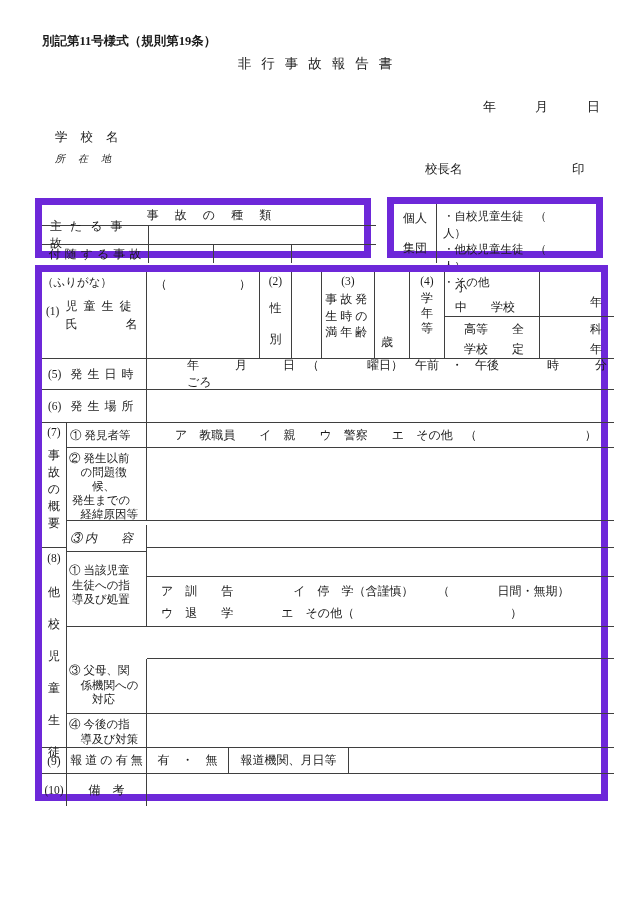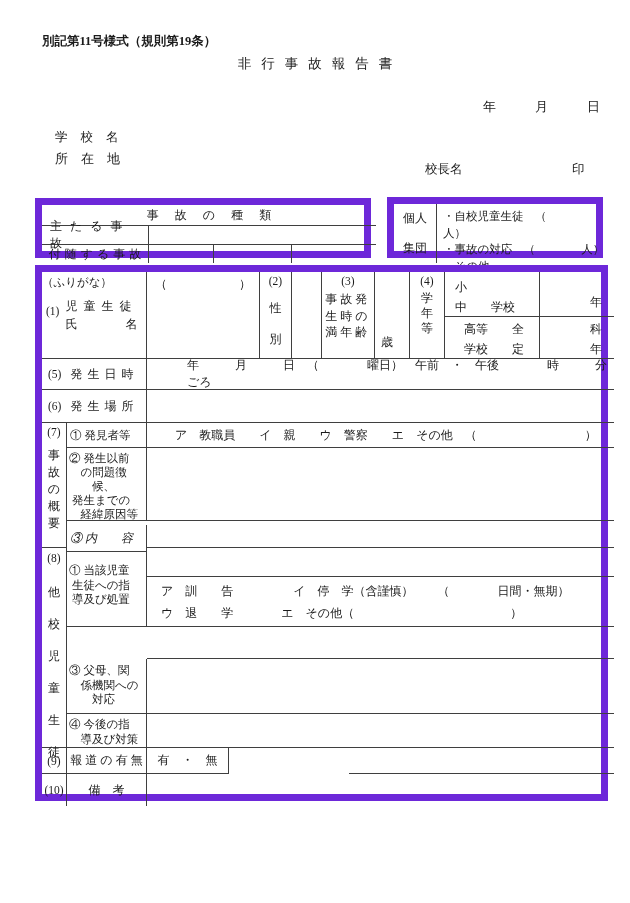--- a/index.html
+++ b/index.html
@@ -24,42 +24,42 @@
 </head>
 <body>
 
 <div class="sheet">
 
   <div class="abs" style="left:42px;top:33px;font-size:12.5px;font-weight:bold;">別記第11号様式（規則第19条）</div>
   <div class="abs" style="left:0;right:0;top:55px;text-align:center;font-size:13.5px;letter-spacing:10px;padding-left:10px;">非行事故報告書</div>
   <div class="abs" style="right:30px;top:87px;font-size:13px;margin-top:11px;">年　　　月　　　日</div>
 
   <div class="abs" style="left:55px;top:126px;font-size:12.5px;letter-spacing:13px;line-height:22px;">学校名</div>
-  <div class="abs" style="left:55px;top:148px;font-size:13px;letter-spacing:13px;line-height:22px;">所在地</div>
+  <div class="abs" style="left:55px;top:148px;font-size:10px;letter-spacing:13px;line-height:22px;font-style:italic;">所在地</div>
   <div class="abs" style="left:425px;top:161px;font-size:12.5px;">校長名</div>
   <div class="abs" style="left:572px;top:161px;font-size:12.5px;">印</div>
 
   <div class="tbl" style="left:35px;top:198px;width:336px;height:60px;">
     <div class="c bb cc" style="left:0;top:0;width:334px;height:21px;letter-spacing:16px;padding-left:16px;">事故の種類</div>
     <div class="c br bb cc" style="left:0;top:21px;width:107px;height:19px;letter-spacing:8px;padding-left:8px;">主たる事故</div>
     <div class="c bb" style="left:107px;top:21px;width:227px;height:19px;"></div>
     <div class="c br cc" style="left:0;top:40px;width:107px;height:18px;letter-spacing:4px;padding-left:4px;">付随する事故</div>
     <div class="c br" style="left:107px;top:40px;width:65px;height:18px;"></div>
     <div class="c br" style="left:172px;top:40px;width:78px;height:18px;"></div>
     <div class="c" style="left:250px;top:40px;width:84px;height:18px;"></div>
   </div>
 
   <div class="tbl" style="left:387px;top:197px;width:216px;height:61px;">
     <div class="c br colc" style="left:0;top:0;width:43px;height:59px;justify-content:space-between;padding:6px 0;">
       <span>個人</span>
       <span>集団</span>
     </div>
     <div class="c small" style="left:43px;top:0;width:171px;height:59px;line-height:16.5px;padding:4px 0 0 6px;">
       <div>・自校児童生徒　（　　　　人）</div>
-      <div>・事故の対応　（　　　　人）</div>
+      <div>・他校児童生徒　（　　　　人）</div>
       <div>・その他</div>
     </div>
   </div>
 
   <div class="tbl" style="left:35px;top:265px;width:573px;height:536px;">
 
     <div class="c br bb" style="left:0;top:0;width:105px;height:87px;">
       <div class="small" style="text-align:left;padding-top:3px;">（ふりがな）</div>
       <div class="flex" style="margin-top:7px;padding-left:4px;">
         <span class="small" style="padding-top:8px;">(1)</span>
@@ -147,20 +147,21 @@
 　係機関への
 　　対応</div>
     <div class="c bb" style="left:105px;top:387px;width:467px;height:55px;"></div>
     <div class="c br bb pre small" style="left:25px;top:442px;width:80px;height:34px;line-height:14.5px;padding:3px 12px 0 2px;">④ 今後の指
 　導及び対策</div>
     <div class="c bb" style="left:105px;top:442px;width:467px;height:34px;"></div>
 
     <div class="c br bb cc small" style="left:0;top:476px;width:25px;height:26px;">(9)</div>
     <div class="c br bb cc" style="left:25px;top:476px;width:80px;height:26px;letter-spacing:3px;padding-left:3px;">報道の有無</div>
     <div class="c br bb cc" style="left:105px;top:476px;width:82px;height:26px;">有　・　無</div>
+    <div class="c br bb cc" style="left:187px;top:476px;width:120px;height:26px;">報道機関、月日等</div>
     <div class="c bb" style="left:307px;top:476px;width:265px;height:26px;"></div>
 
     <div class="c br cc small" style="left:0;top:502px;width:25px;height:32px;">(10)</div>
     <div class="c br cc" style="left:25px;top:502px;width:80px;height:32px;">備　考</div>
     <div class="c" style="left:105px;top:502px;width:467px;height:32px;"></div>
 
   </div>
 </div>
 
 </body></html>

